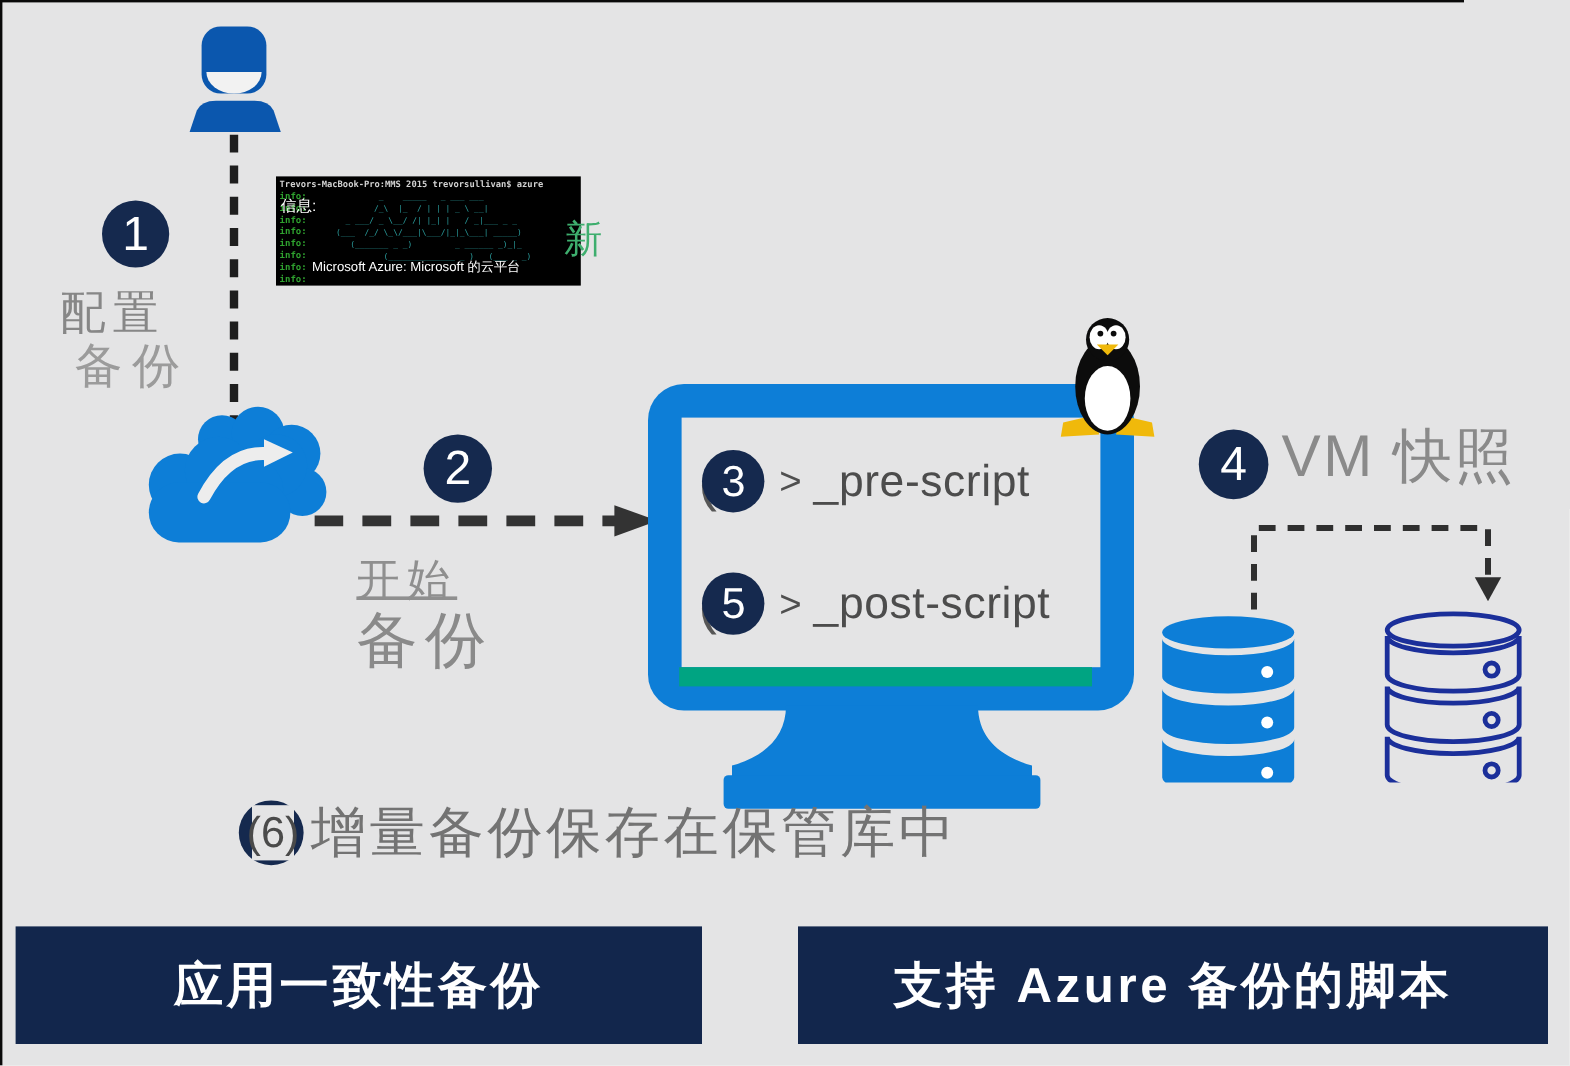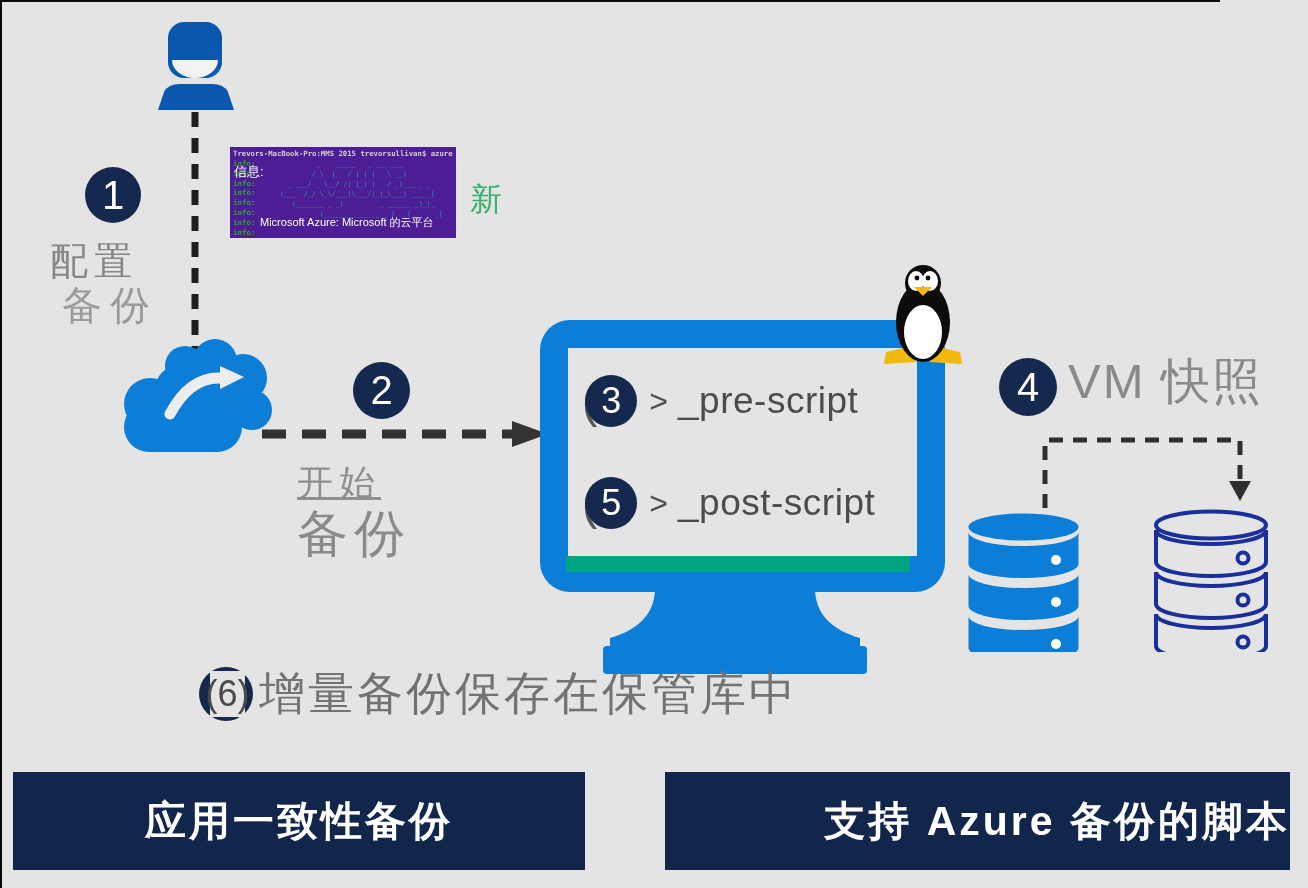--- a/index.html
+++ b/index.html
@@ -27,21 +27,21 @@
   .step-label{position:absolute;color:var(--text-gray);line-height:1.12;}
   .l1{left:50px;top:240px;}
   .l1 .big{font-size:38px;letter-spacing:6px;color:#878787;}
   .l1 .small{font-size:40px;letter-spacing:8px;color:#9b9b9b;margin-left:12px;}
   .l2{left:297px;top:463px;}
   .l2 .big{font-size:36px;letter-spacing:6px;color:#8f8f8f;text-decoration:underline;}
   .l2 .small{font-size:51px;letter-spacing:6px;color:#8a8a8a;margin-top:2px;}
   .l4{left:1068px;top:354px;font-size:49px;color:#8a8a8a;letter-spacing:2px;}
 
   
-  .terminal{position:absolute;left:230px;top:147px;width:226px;height:91px;background:#4c1d95;}
+  .terminal{position:absolute;left:230px;top:147px;width:254px;height:91px;background:#000000;}
   .t-prompt{position:absolute;left:3px;top:2px;font-family:"DejaVu Sans Mono",monospace;font-size:7.3px;font-weight:bold;color:#d2d2d2;white-space:pre;}
   .t-infocol{position:absolute;left:3px;top:12px;font-family:"DejaVu Sans Mono",monospace;font-size:7.5px;font-weight:bold;color:var(--terminal-green);line-height:9.8px;white-space:pre;}
   .t-art{position:absolute;left:46px;top:13px;font-family:"DejaVu Sans Mono",monospace;font-size:6.6px;color:var(--terminal-teal);line-height:9.9px;white-space:pre;}
   .t-xinxi{position:absolute;left:4px;top:16px;font-size:13px;color:#ffffff;}
   .t-caption{position:absolute;left:30px;top:68px;font-size:11px;color:#ffffff;white-space:pre;}
   .new-label{position:absolute;left:470px;top:178px;font-size:32px;color:var(--new-green);}
 
   
   .monitor-frame{position:absolute;left:540px;top:320px;width:405px;height:272px;background:var(--blue);border-radius:30px;}
   .monitor-screen{position:absolute;left:568px;top:348px;width:349px;height:208px;background:var(--bg);}
@@ -55,21 +55,21 @@
 
   
   .row-six{position:absolute;left:199px;top:663px;display:flex;align-items:center;}
   .circle-six{position:relative;width:54px;height:54px;background:var(--navy);border-radius:50%;flex:none;}
   .circle-six .patch{position:absolute;left:11px;top:4px;width:35px;height:46px;background:var(--bg);display:flex;align-items:center;justify-content:center;font-size:36px;color:#4a4a4a;}
   .label-six{font-size:46px;color:#737373;letter-spacing:3px;margin-left:6px;}
 
   
   .banner{position:absolute;top:772px;height:98px;background:var(--banner-navy);display:flex;align-items:center;justify-content:center;color:#fff;font-size:41px;letter-spacing:3px;font-weight:bold;}
   .banner-left{left:13px;width:572px;}
-  .banner-right{left:665px;width:625px;justify-content:flex-end;}
+  .banner-right{left:665px;width:625px;}
 </style>
 </head>
 <body>
 
 <div class="stage">
   <div class="edge-top"></div>
   <div class="edge-left"></div>
 
   <svg class="abs" style="left:150px;top:16px;" width="92" height="94" viewBox="0 0 92 94">
     <rect x="18" y="6" width="54" height="56" rx="16" fill="#0b57ae"></rect>

